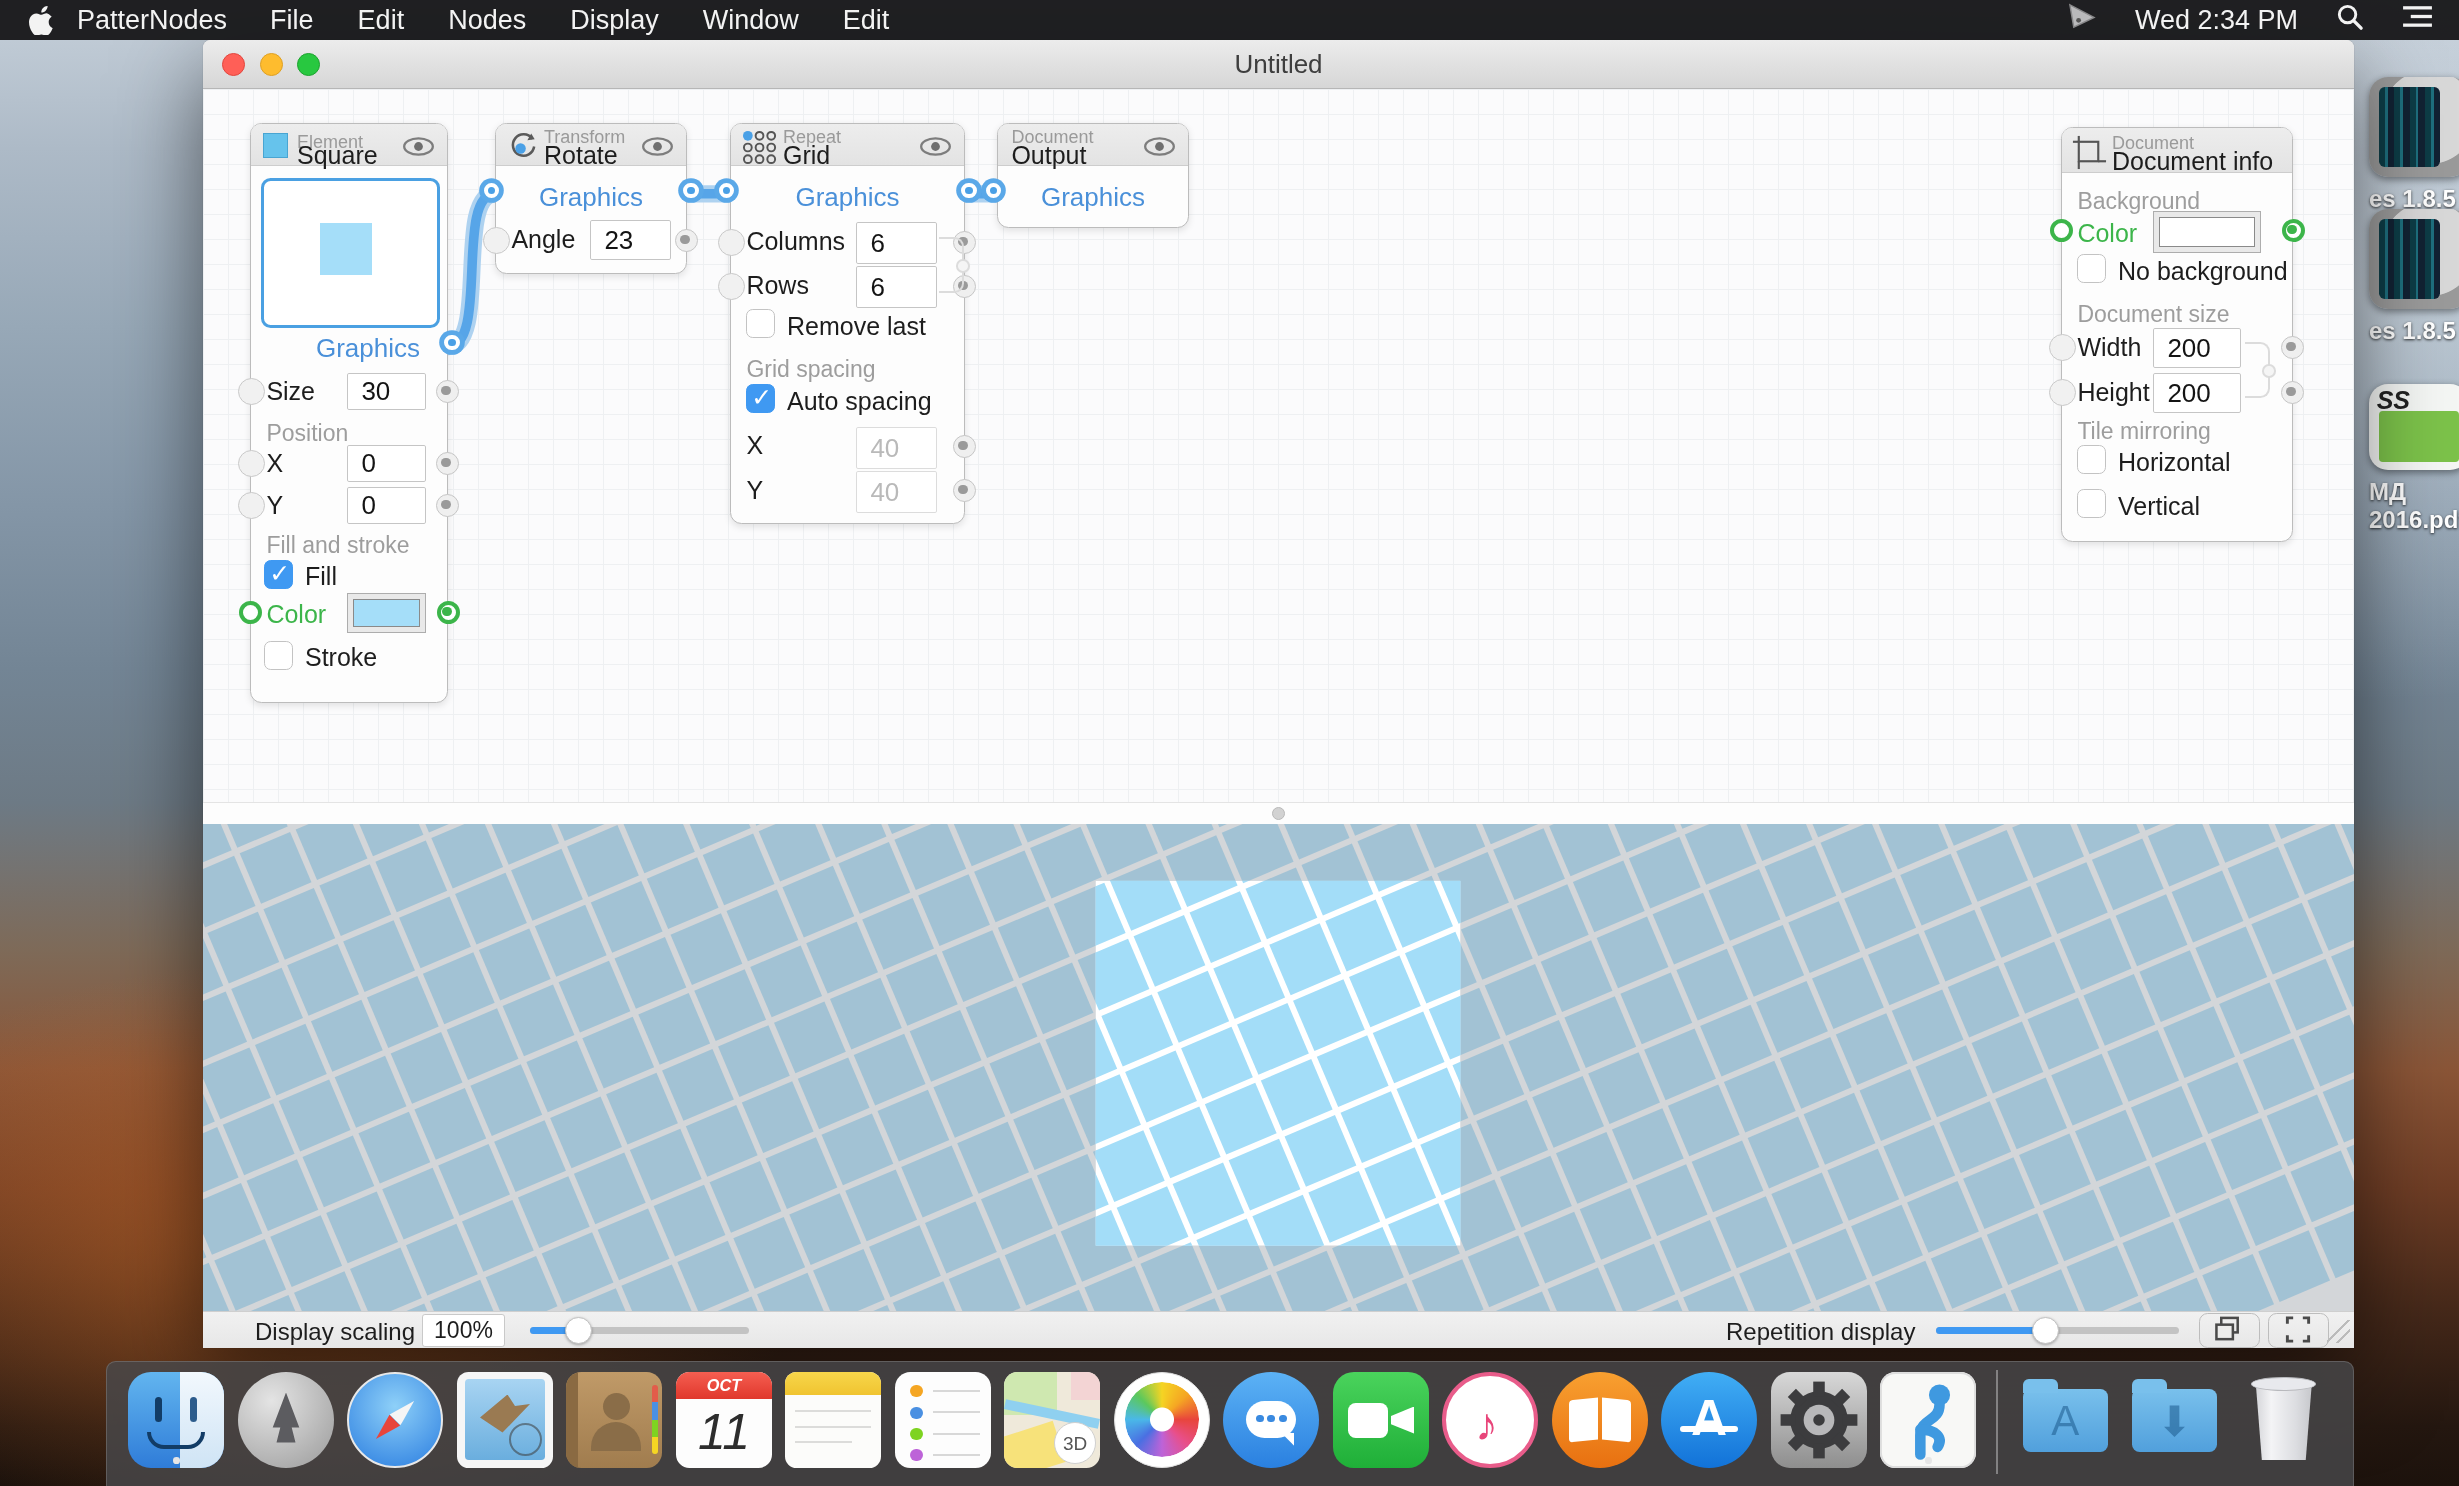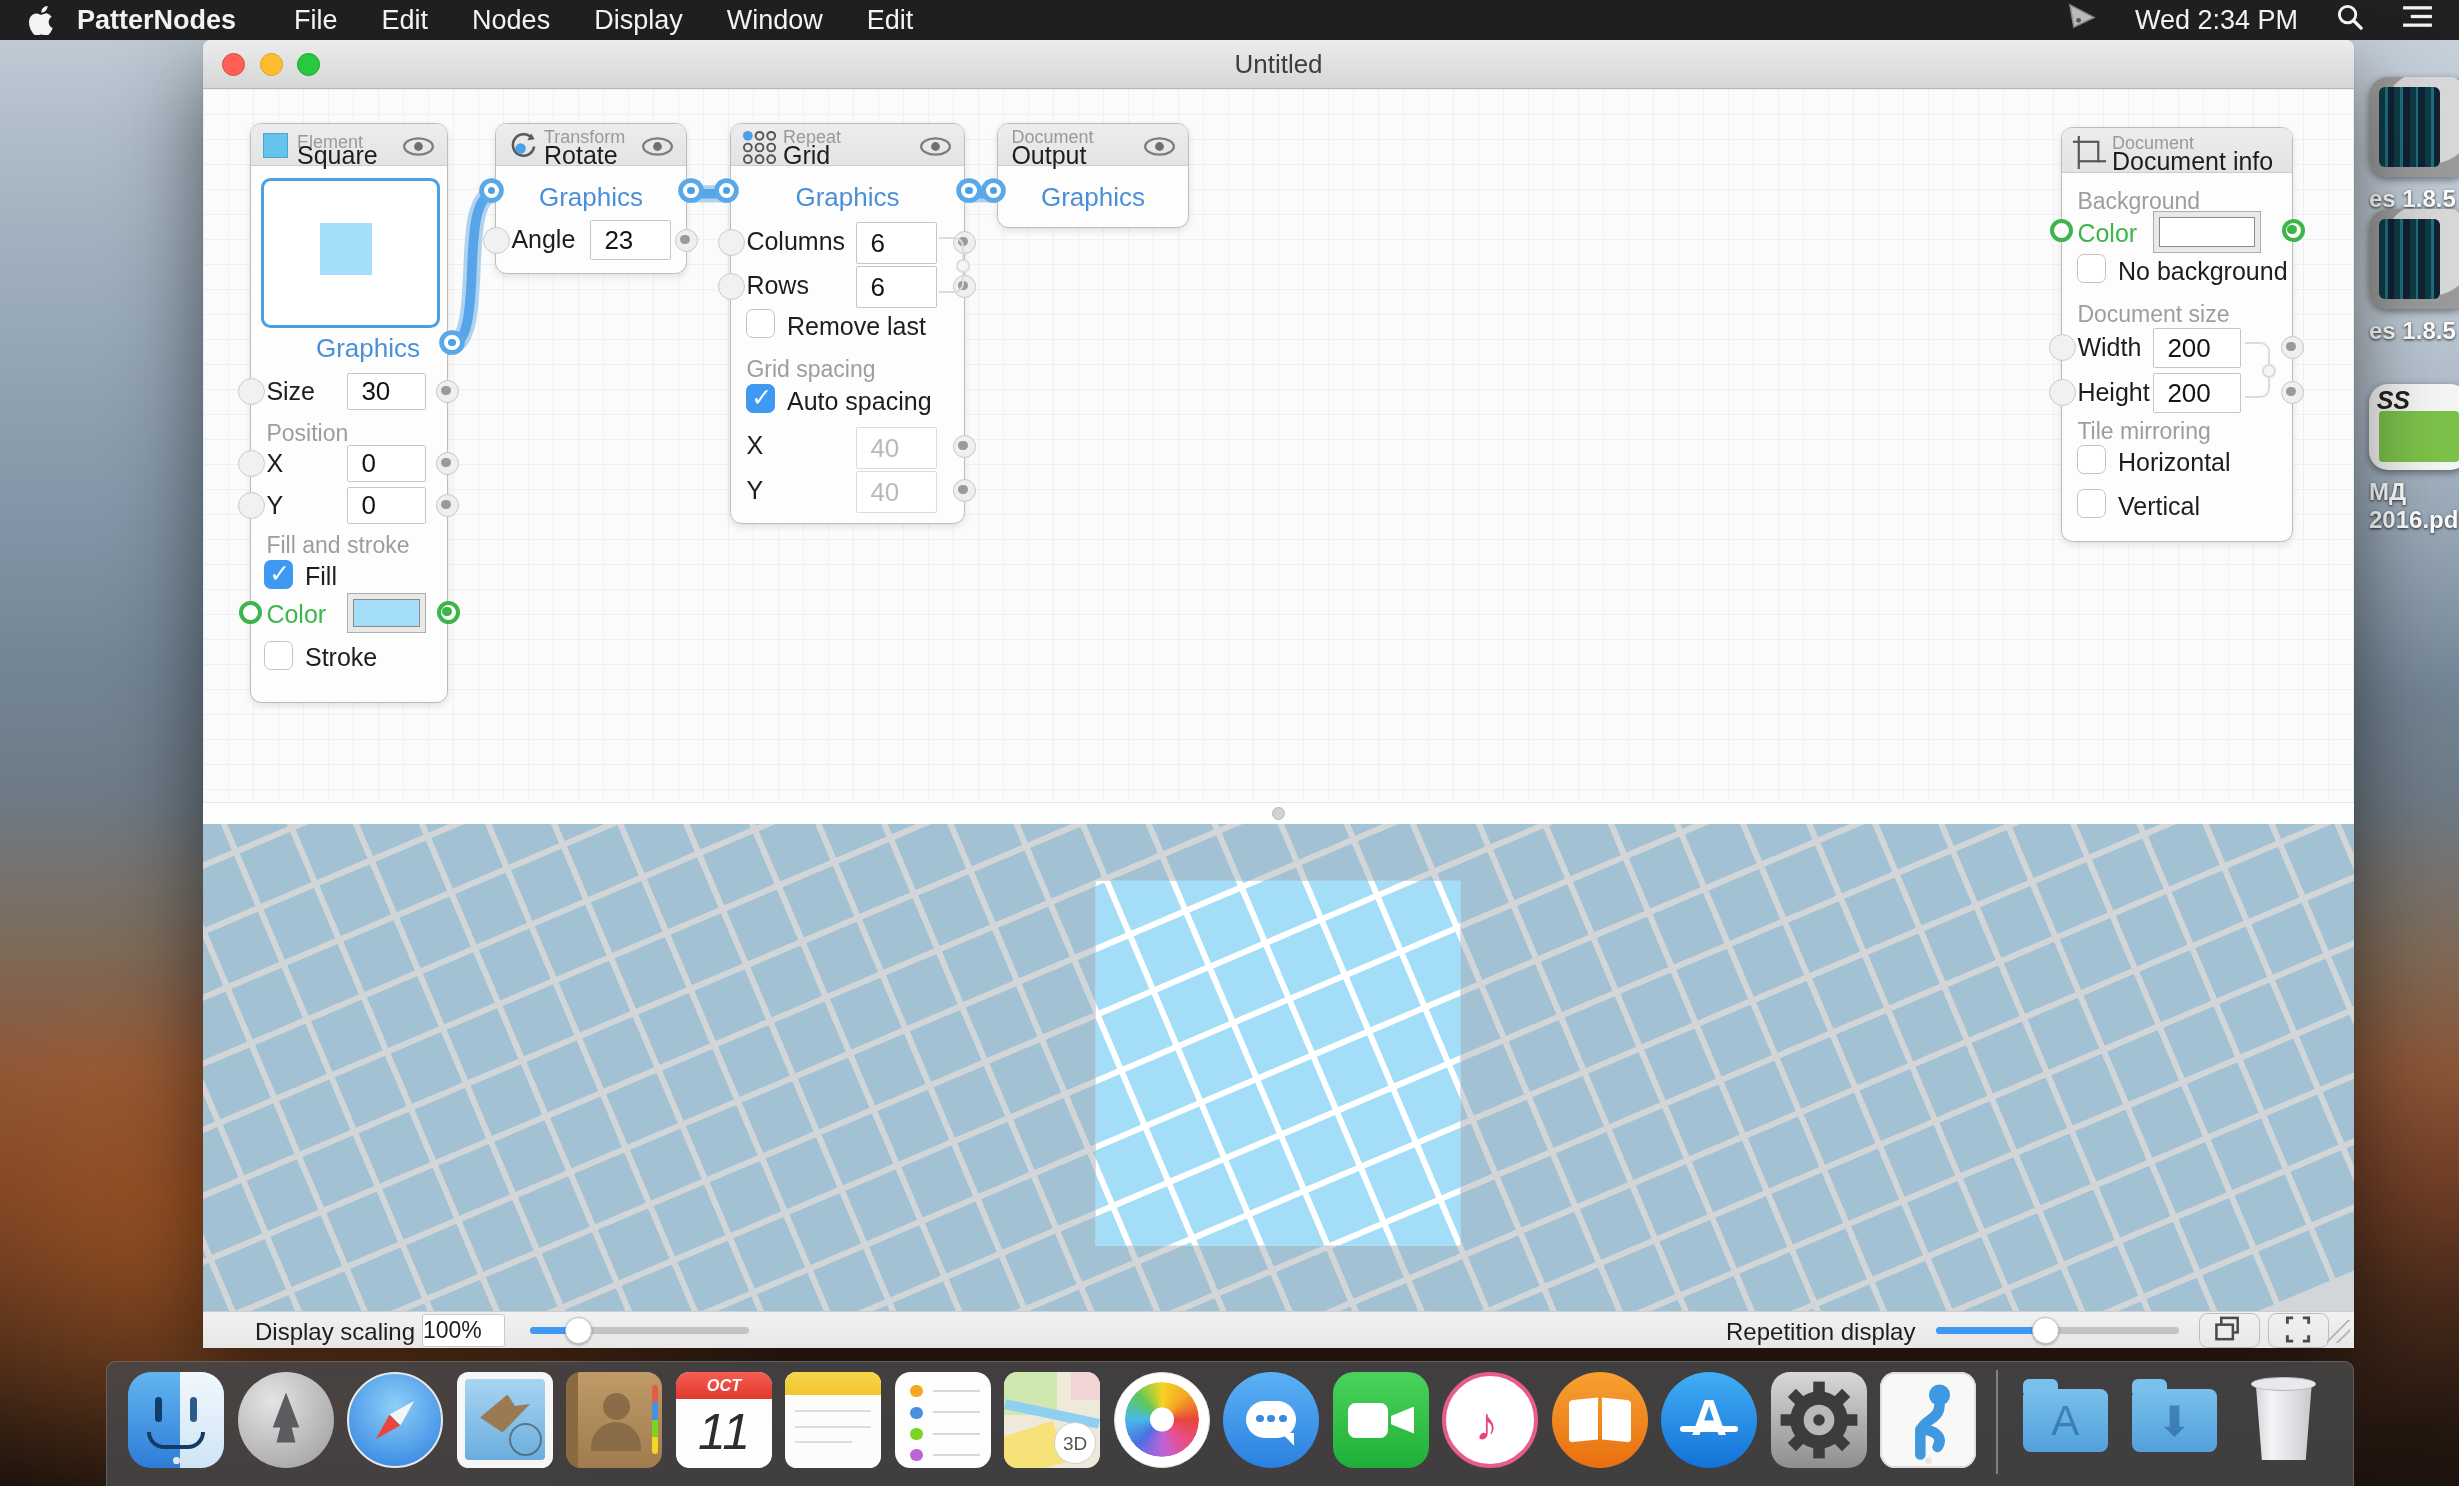--- a/index.html
+++ b/index.html
@@ -13,21 +13,21 @@
       radial-gradient(865px 480px at 12% 84%, rgba(214,112,40,.55), rgba(214,112,40,0) 60%),
       radial-gradient(1153px 672px at 96% 20%, rgba(230,236,242,.5), rgba(230,236,242,0) 60%),
       linear-gradient(180deg,#c6d0da 0%,#adbac7 10%,#97a8b7 22%,#8496a7 34%,#738595 45%,#6d7a85 54%,#7e6a58 64%,#8a5537 72%,#6e3d25 80%,#46291a 88%,#241710 96%,#1c120c 100%);
   }
 
   
   #menubar { left:0; top:0; width:2459px; height:40px; background:rgba(24,24,26,.96);
     display:flex; align-items:center; color:#f3f3f3; font-size:27px; z-index:50; }
   #menubar .apple { width:25px; height:29px; margin:0 23px 0 29px; position:relative; }
   #menubar .apple svg { display:block; }
-  #menubar .appname { font-weight:bold; margin-right:36px; }
+  #menubar .appname { font-weight:normal; margin-right:21px; }
   #menubar .menu-item { padding:0 22px; height:40px; line-height:40px; }
   #menubar .spacer { flex:1; }
   #menubar .right { display:flex; align-items:center; gap:37px; margin-right:25px; }
   #menubar .clock { font-size:27px; }
 
   
   #window { left:203px; top:40px; width:2151px; height:1308px; background:#fbfbfc;
     border-radius:7.7px 7.7px 0 0; box-shadow:0 33px 86px rgba(0,0,0,.55), 0 0 1px rgba(0,0,0,.4); z-index:10; }
   #titlebar { left:0; top:0; width:100%; height:49px;
     background:linear-gradient(180deg,#ececec,#d6d6d6); border-bottom:1px solid #b6b6b6;
@@ -98,21 +98,21 @@
 
   
   #preview { left:0; top:784px; width:2151px; height:487px; overflow:hidden; background:#d3d6d9; }
 
   
   #footer { left:0; top:1271px; width:2151px; height:37px;
     background:linear-gradient(180deg,#f1f1f1,#e7e7e7); border-top:1px solid #cfcfcf;
     color:#1d1d1d; font-size:24px; }
   #footer .flabel { position:absolute; top:5.8px;margin-left:20px; }
   .valbox { position:absolute; top:1.9px; width:83px; height:33px; background:#fff; border:1.9px solid #c9c9c9;
-    border-radius:2.9px; text-align:left; line-height:30px; font-size:23px; }
+    border-radius:2.9px; text-align:center; line-height:30px; font-size:23px; }
   .slider { position:absolute; top:15.4px; height:6.7px; border-radius:3.8px; background:#c3c3c3; }
   .slider .fill { position:absolute; left:0; top:0; height:6.7px; border-radius:3.8px; background:#3f99f2; }
   .slider .thumb { position:absolute; top:-10.6px; width:27px; height:27px; border-radius:50%;
     background:#fff; border:1px solid #c2c2c2; box-shadow:0 1px 2.9px rgba(0,0,0,.3); margin-left:-13.4px; }
   .fbtn { position:absolute; top:1px; width:61px; height:35px; border:1.9px solid #bdbdbd; border-radius:8.6px; }
   .grip { position:absolute; right:3.8px; top:7.7px; width:23px; height:23px;
     background:linear-gradient(135deg,transparent 45%,#bbb 45%,#bbb 52%,transparent 52%,transparent 68%,#bbb 68%,#bbb 75%,transparent 75%); }
 
   
   .dicon { position:absolute; left:2369px; width:115px; }

